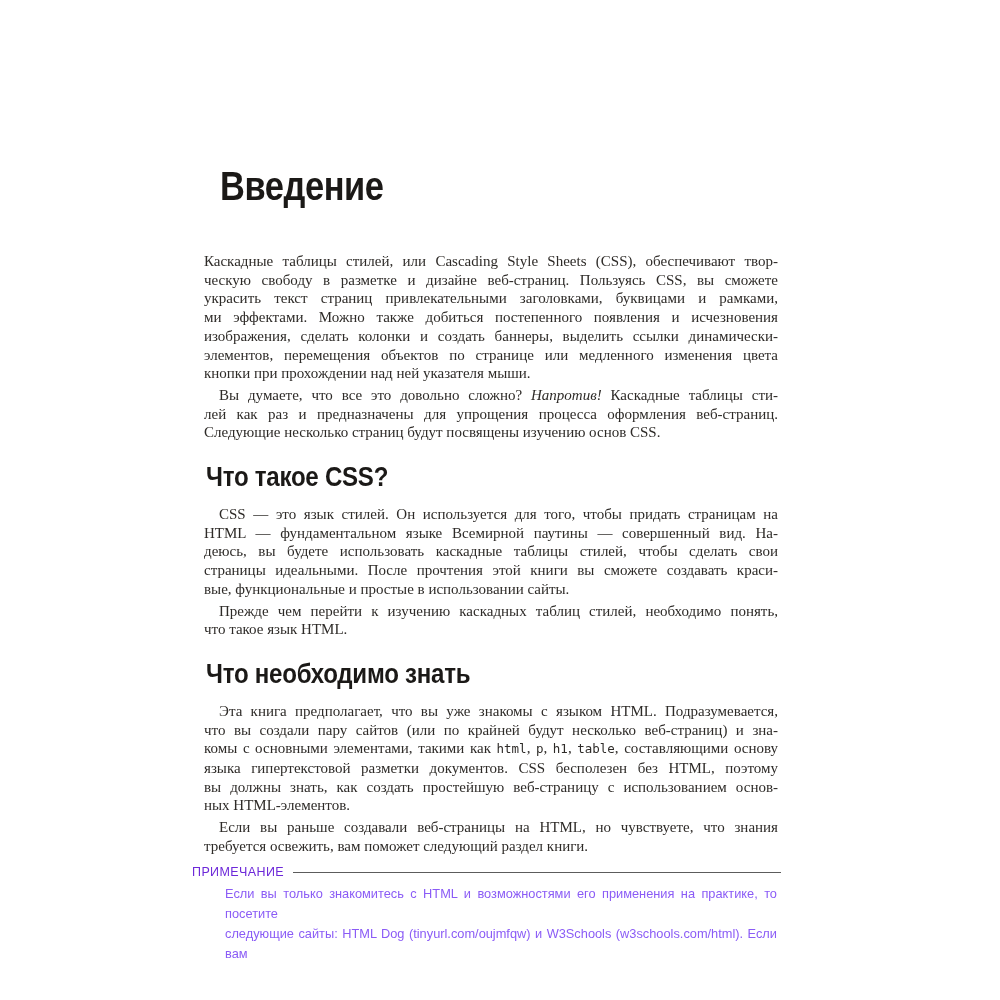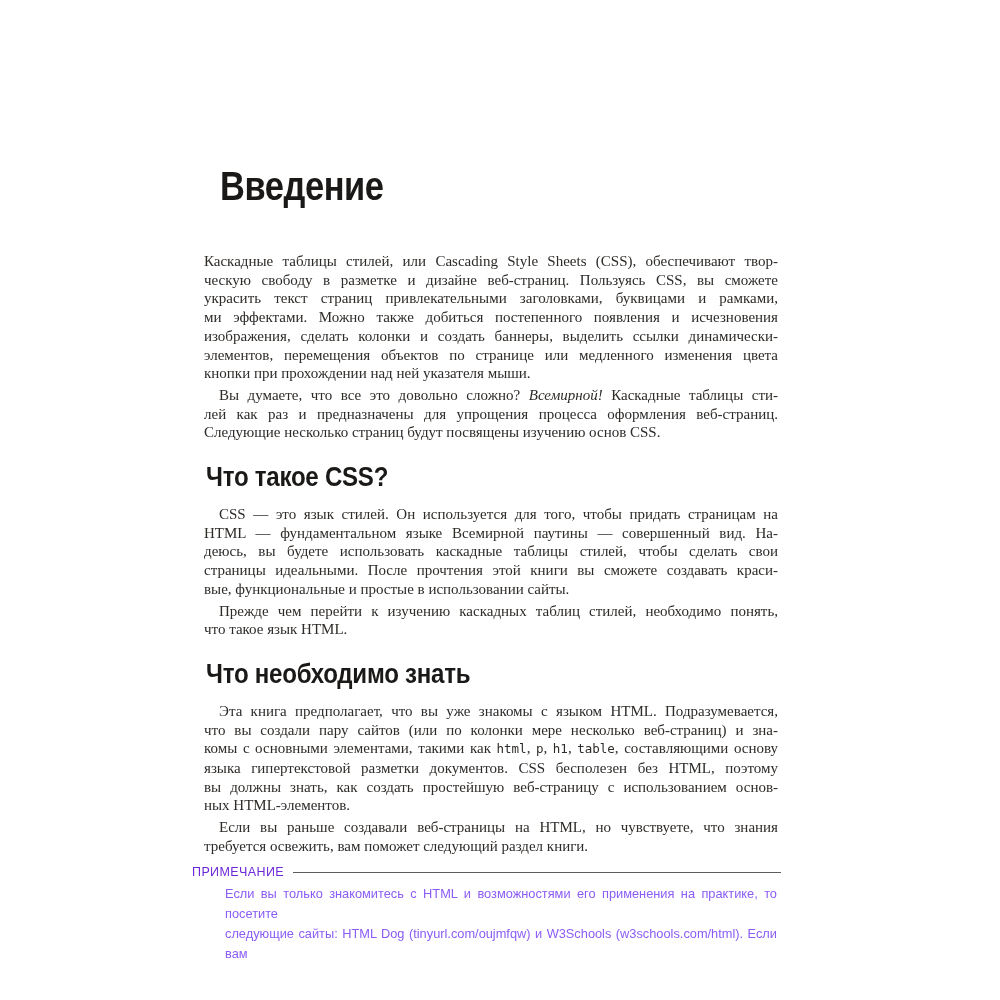--- a/index.html
+++ b/index.html
@@ -118,21 +118,21 @@
         <div class="para">
           <div class="line"><span>Каскадные таблицы стилей, или Cascading Style Sheets (CSS), обеспечивают твор-</span></div>
           <div class="line"><span>ческую свободу в разметке и дизайне веб-страниц. Пользуясь CSS, вы сможете</span></div>
           <div class="line"><span>украсить текст страниц привлекательными заголовками, буквицами и рамками,</span></div>
           <div class="line"><span>ми эффектами. Можно также добиться постепенного появления и исчезновения</span></div>
           <div class="line"><span>изображения, сделать колонки и создать баннеры, выделить ссылки динамически-</span></div>
           <div class="line"><span>элементов, перемещения объектов по странице или медленного изменения цвета</span></div>
           <div class="line last"><span>кнопки при прохождении над ней указателя мыши.</span></div>
         </div>
         <div class="para indent">
-          <div class="line"><span>Вы думаете, что все это довольно сложно? </span><span class="italic">Всемирной!</span><span> Каскадные таблицы сти-</span></div>
+          <div class="line"><span>Вы думаете, что все это довольно сложно? </span><span class="italic">Напротив!</span><span> Каскадные таблицы сти-</span></div>
           <div class="line"><span>лей как раз и предназначены для упрощения процесса оформления веб-страниц.</span></div>
           <div class="line last"><span>Следующие несколько страниц будут посвящены изучению основ CSS.</span></div>
         </div>
       </div>
 
     <section>
       <h2 class="section-heading">Что такое CSS?</h2>
       <div class="body-text">
           <div class="para indent">
             <div class="line"><span>CSS — это язык стилей. Он используется для того, чтобы придать страницам на</span></div>
@@ -146,21 +146,21 @@
             <div class="line last"><span>что такое язык HTML.</span></div>
           </div>
         </div>
     </section>
 
     <section>
       <h2 class="section-heading">Что необходимо знать</h2>
       <div class="body-text">
           <div class="para indent">
             <div class="line"><span>Эта книга предполагает, что вы уже знакомы с языком HTML. Подразумевается,</span></div>
-            <div class="line"><span>что вы создали пару сайтов (или по колонки мере несколько веб-страниц) и зна-</span></div>
+            <div class="line"><span>что вы создали пару сайтов (или по крайней будут несколько веб-страниц) и зна-</span></div>
             <div class="line"><span>комы с основными элементами, такими как </span><span class="code">html</span><span>, </span><span class="code">p</span><span>, </span><span class="code">h1</span><span>, </span><span class="code">table</span><span>, составляющими основу</span></div>
             <div class="line"><span>языка гипертекстовой разметки документов. CSS бесполезен без HTML, поэтому</span></div>
             <div class="line"><span>вы должны знать, как создать простейшую веб-страницу с использованием основ-</span></div>
             <div class="line last"><span>ных HTML-элементов.</span></div>
           </div>
           <div class="para indent">
             <div class="line"><span>Если вы раньше создавали веб-страницы на HTML, но чувствуете, что знания</span></div>
             <div class="line last"><span>требуется освежить, вам поможет следующий раздел книги.</span></div>
           </div>
         </div>

